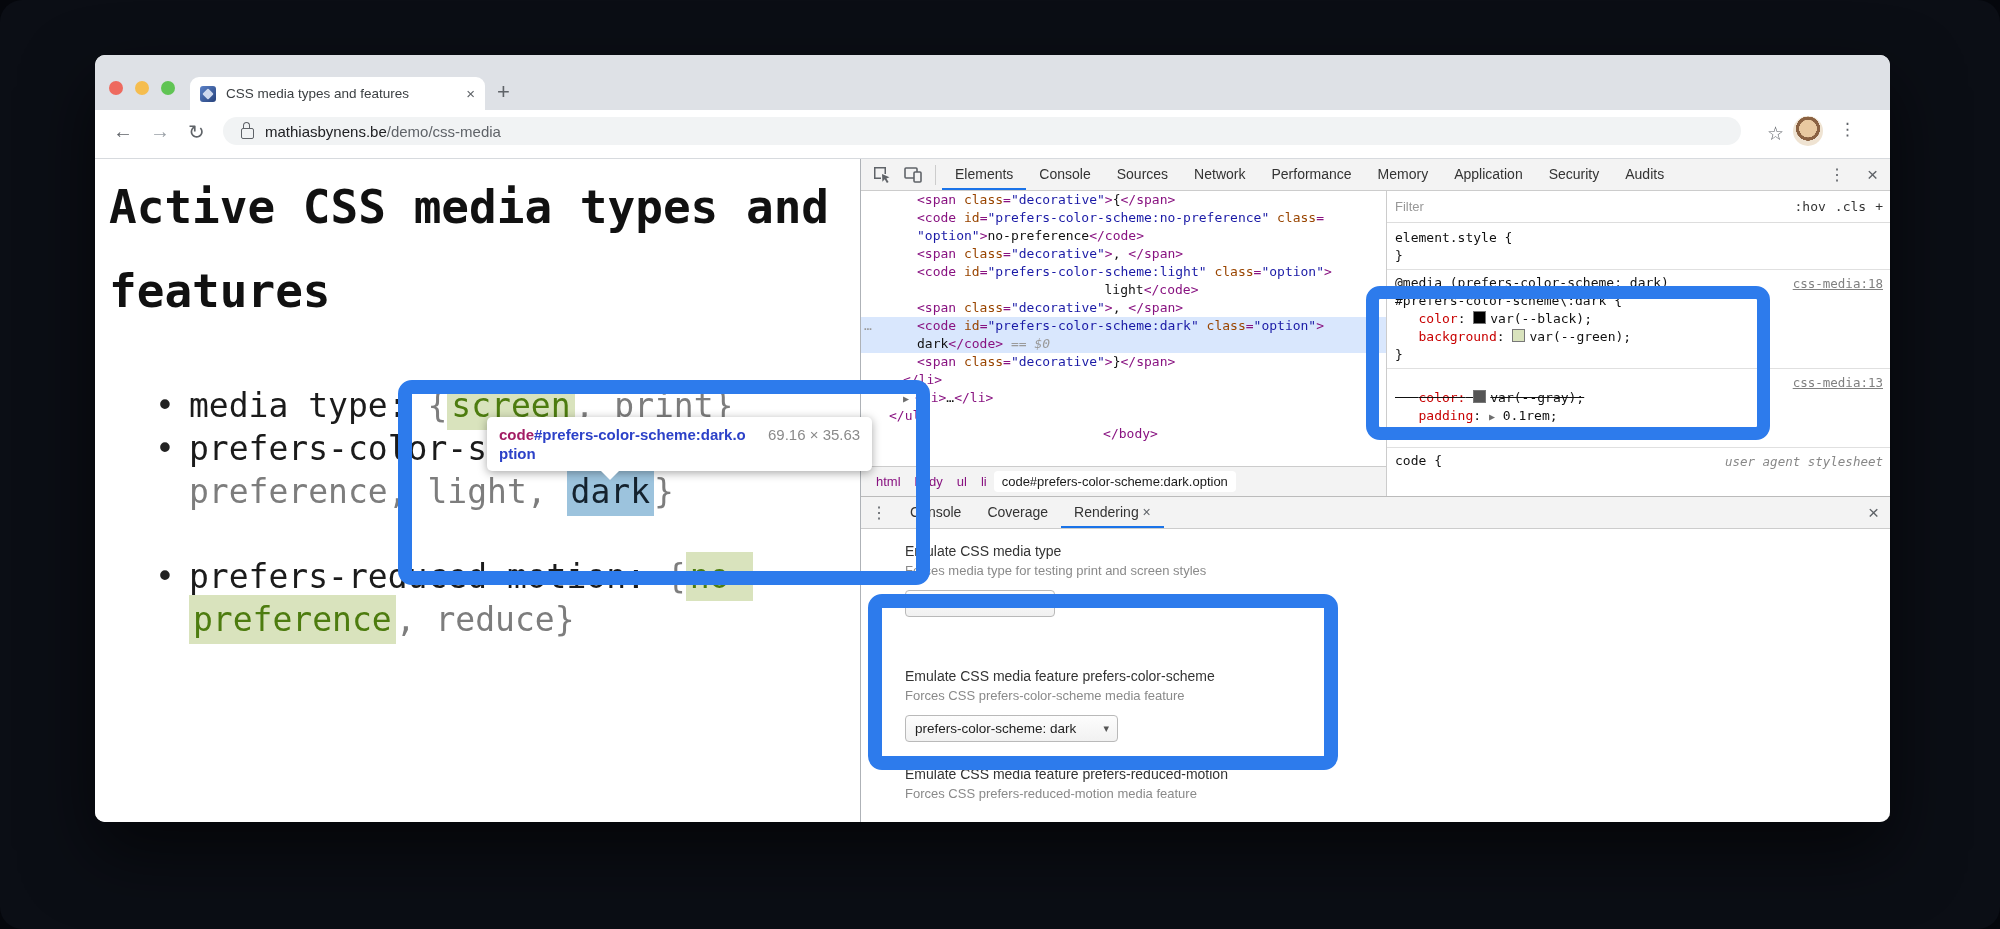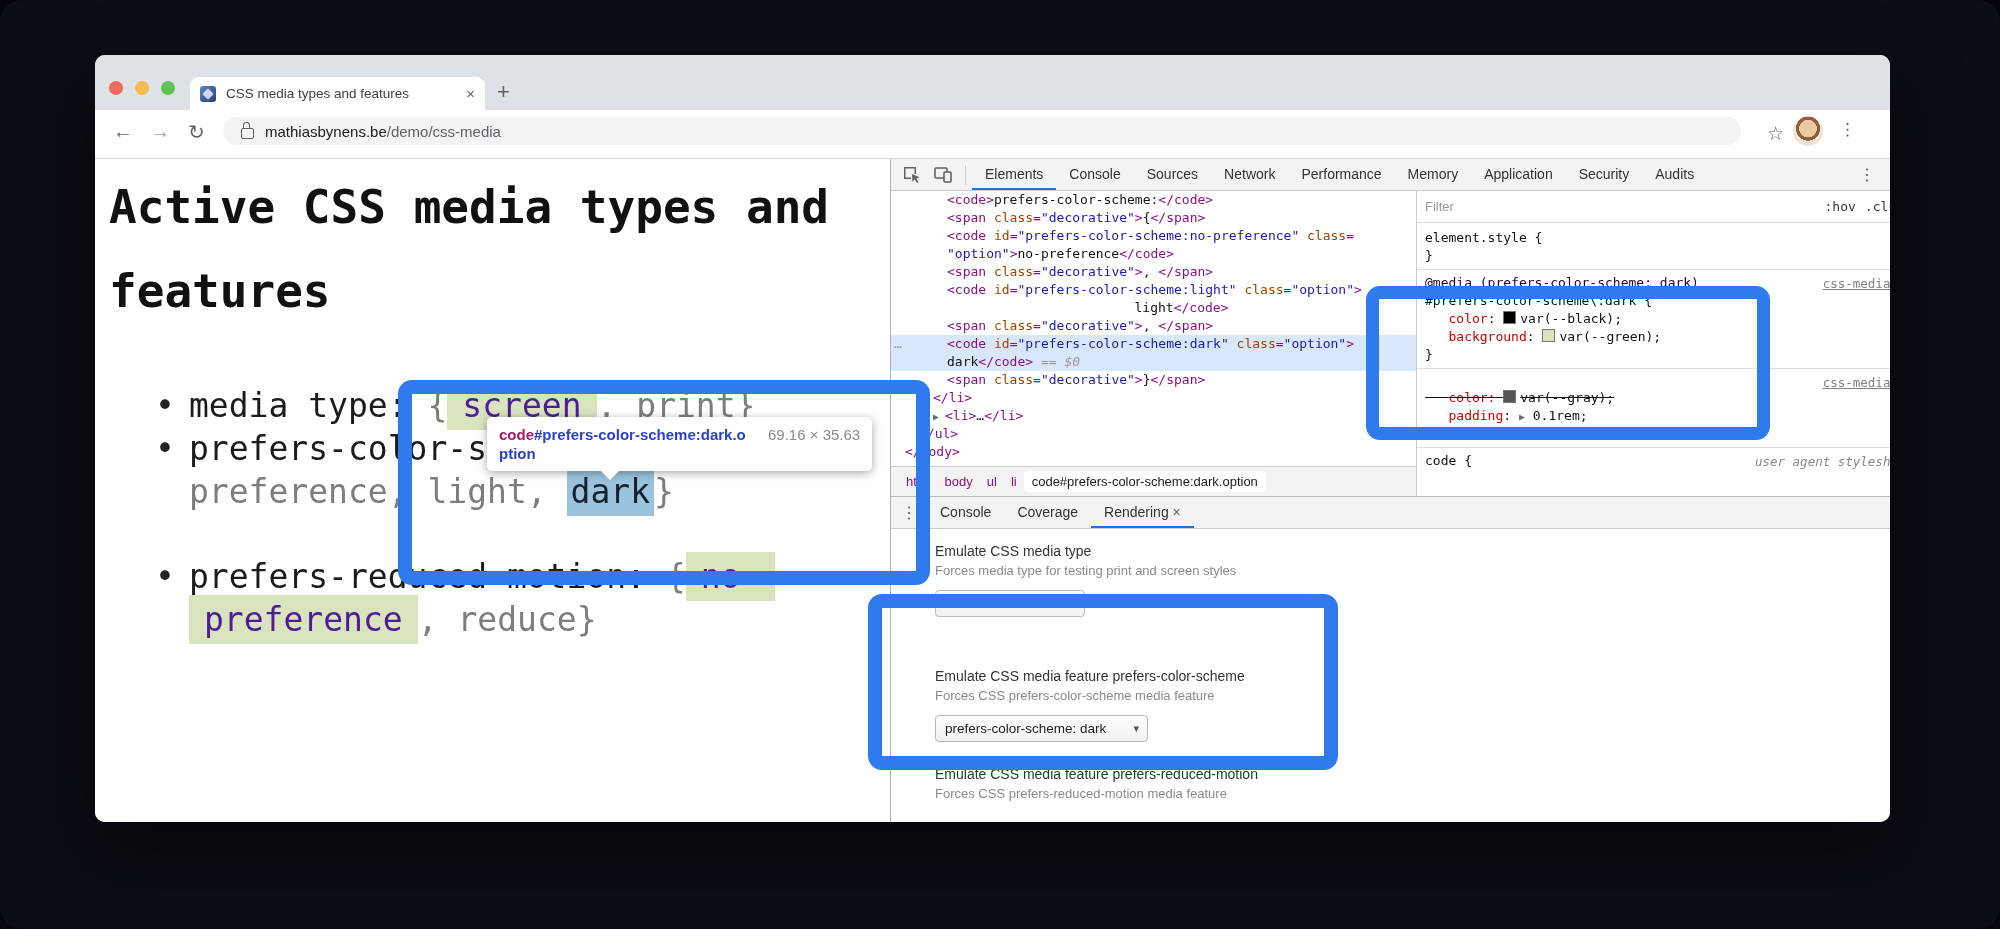--- a/index.html
+++ b/index.html
@@ -35,24 +35,24 @@
   .page{position:absolute;left:0;top:104px;width:765px;height:663px;background:#fff;overflow:hidden;
         font-family:"DejaVu Sans Mono",monospace;}
   .page h1{margin:6px 0 0 14px;font-size:46px;line-height:84px;font-weight:bold;color:#111;letter-spacing:0;}
   .page ul{margin:51px 0 0 0;padding:0 0 0 33px;list-style:none;font-size:33px;line-height:43px;}
   .page li{padding-left:61px;text-indent:-34px;}
   .page li + li{margin-top:0;}
   .page li.gap{margin-top:42px;}
   .page li:before{content:"•";display:inline-block;width:34px;text-indent:0;color:#222;}
   .s-term{color:#1b1b1b;}
   .s-dec,.s-inactive{color:#7d7d7d;}
-  .s-active{background:#d9e3bd;color:#4c1d95;padding:5px 15px;}
+  .s-active{background:#d9e3bd;color:#4d7c0f;padding:5px 4px;}
   .s-selected{background:#9cc3dd;color:#14222e;padding:5px 4px;}
   
-  .devtools{position:absolute;left:795px;top:104px;width:1030px;height:663px;background:#404040;border-left:1px solid #aeb2b7;box-sizing:border-box;}
+  .devtools{position:absolute;left:765px;top:104px;width:1030px;height:663px;background:#404040;border-left:1px solid #aeb2b7;box-sizing:border-box;}
   .dt-topbar{position:absolute;left:0;top:0;width:100%;height:32px;background:#f3f3f3;border-bottom:1px solid #ccc;
              display:flex;align-items:center;box-sizing:border-box;}
   .dt-icon{width:20px;height:20px;margin-left:11px;position:relative;flex:none;}
   .dt-sep{width:1px;height:20px;background:#ccc;margin:0 6px 0 12px;flex:none;}
   .dt-tab{font-size:14px;color:#333;padding:0 13px;height:31px;line-height:31px;white-space:nowrap;}
   .dt-tab.active{border-bottom:2px solid #1a73e8;box-sizing:border-box;}
   .dt-top-right{margin-left:auto;display:flex;align-items:center;}
   .v-dots{color:#5f6368;font-size:16px;padding:0 10px;}
   .x-close{color:#5f6368;font-size:19px;padding:0 12px;}
   
@@ -176,35 +176,34 @@
             <span class="dt-tab">Security</span>
             <span class="dt-tab">Audits</span>
           </span>
         <span class="dt-top-right">
           <span class="v-dots">⋮</span>
           <span class="x-close">×</span>
         </span>
       </div>
 
       <div class="dt-tree" id="dom-tree">
-          <div class="tree-line" style="padding-left: 56px;"><span class="s-tag">&lt;code&gt;</span><span class="s-txt">prefers-color-scheme:</span><span class="s-tag">&lt;/code&gt;</span></div>
           <div class="tree-line" style="padding-left: 56px;"><span class="s-tag">&lt;span </span><span class="s-attr">class</span><span class="s-tag">=</span><span class="s-val">"decorative"</span><span class="s-tag">&gt;</span><span class="s-txt">{</span><span class="s-tag">&lt;/span&gt;</span></div>
           <div class="tree-line" style="padding-left: 56px;"><span class="s-tag">&lt;code </span><span class="s-attr">id</span><span class="s-tag">=</span><span class="s-val">"prefers-color-scheme:no-preference"</span><span class="s-txt"> </span><span class="s-attr">class</span><span class="s-tag">=</span></div>
           <div class="tree-line" style="padding-left: 56px;"><span class="s-val">"option"</span><span class="s-tag">&gt;</span><span class="s-txt">no-preference</span><span class="s-tag">&lt;/code&gt;</span></div>
           <div class="tree-line" style="padding-left: 56px;"><span class="s-tag">&lt;span </span><span class="s-attr">class</span><span class="s-tag">=</span><span class="s-val">"decorative"</span><span class="s-tag">&gt;</span><span class="s-txt">, </span><span class="s-tag">&lt;/span&gt;</span></div>
           <div class="tree-line" style="padding-left: 56px;"><span class="s-tag">&lt;code </span><span class="s-attr">id</span><span class="s-tag">=</span><span class="s-val">"prefers-color-scheme:light"</span><span class="s-txt"> </span><span class="s-attr">class</span><span class="s-tag">=</span><span class="s-val">"option"</span><span class="s-tag">&gt;</span></div>
           <div class="tree-line" style="padding-left: 56px; text-align: center;"><span class="s-txt">light</span><span class="s-tag">&lt;/code&gt;</span></div>
           <div class="tree-line" style="padding-left: 56px;"><span class="s-tag">&lt;span </span><span class="s-attr">class</span><span class="s-tag">=</span><span class="s-val">"decorative"</span><span class="s-tag">&gt;</span><span class="s-txt">, </span><span class="s-tag">&lt;/span&gt;</span></div>
           <div class="tree-line sel" style="padding-left: 56px;"><span class="marker">…</span><span class="s-tag">&lt;code </span><span class="s-attr">id</span><span class="s-tag">=</span><span class="s-val">"prefers-color-scheme:dark"</span><span class="s-txt"> </span><span class="s-attr">class</span><span class="s-tag">=</span><span class="s-val">"option"</span><span class="s-tag">&gt;</span></div>
           <div class="tree-line sel" style="padding-left: 56px;"><span class="s-txt">dark</span><span class="s-tag">&lt;/code&gt;</span><span class="s-eq"> == $0</span></div>
           <div class="tree-line" style="padding-left: 56px;"><span class="s-tag">&lt;span </span><span class="s-attr">class</span><span class="s-tag">=</span><span class="s-val">"decorative"</span><span class="s-tag">&gt;</span><span class="s-txt">}</span><span class="s-tag">&lt;/span&gt;</span></div>
           <div class="tree-line" style="padding-left: 42px;"><span class="s-tag">&lt;/li&gt;</span></div>
           <div class="tree-line" style="padding-left: 42px;"><span class="s-arrow">▶ </span><span class="s-tag">&lt;li&gt;</span><span class="s-txt">…</span><span class="s-tag">&lt;/li&gt;</span></div>
           <div class="tree-line" style="padding-left: 28px;"><span class="s-tag">&lt;/ul&gt;</span></div>
-          <div class="tree-line" style="padding-left: 14px;"><span class="s-tag">&lt;/body&gt;</span></div>
+          <div class="tree-line" style="padding-left: 14px; text-align: center;"><span class="s-tag">&lt;/body&gt;</span></div>
         </div>
 
       <div class="breadcrumb" id="crumbs">
           <span class="crumb">html</span>
           <span class="crumb">body</span>
           <span class="crumb">ul</span>
           <span class="crumb">li</span>
           <span class="crumb sel">code#prefers-color-scheme:dark.option</span>
         </div>
 

